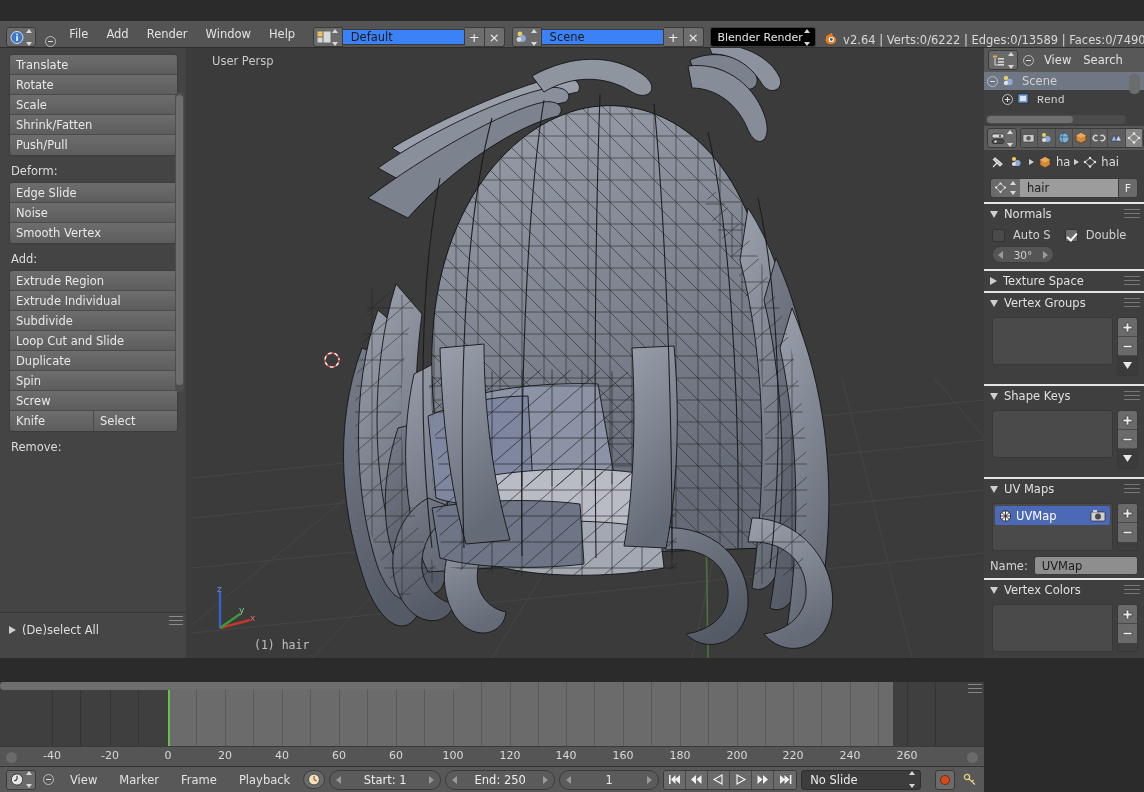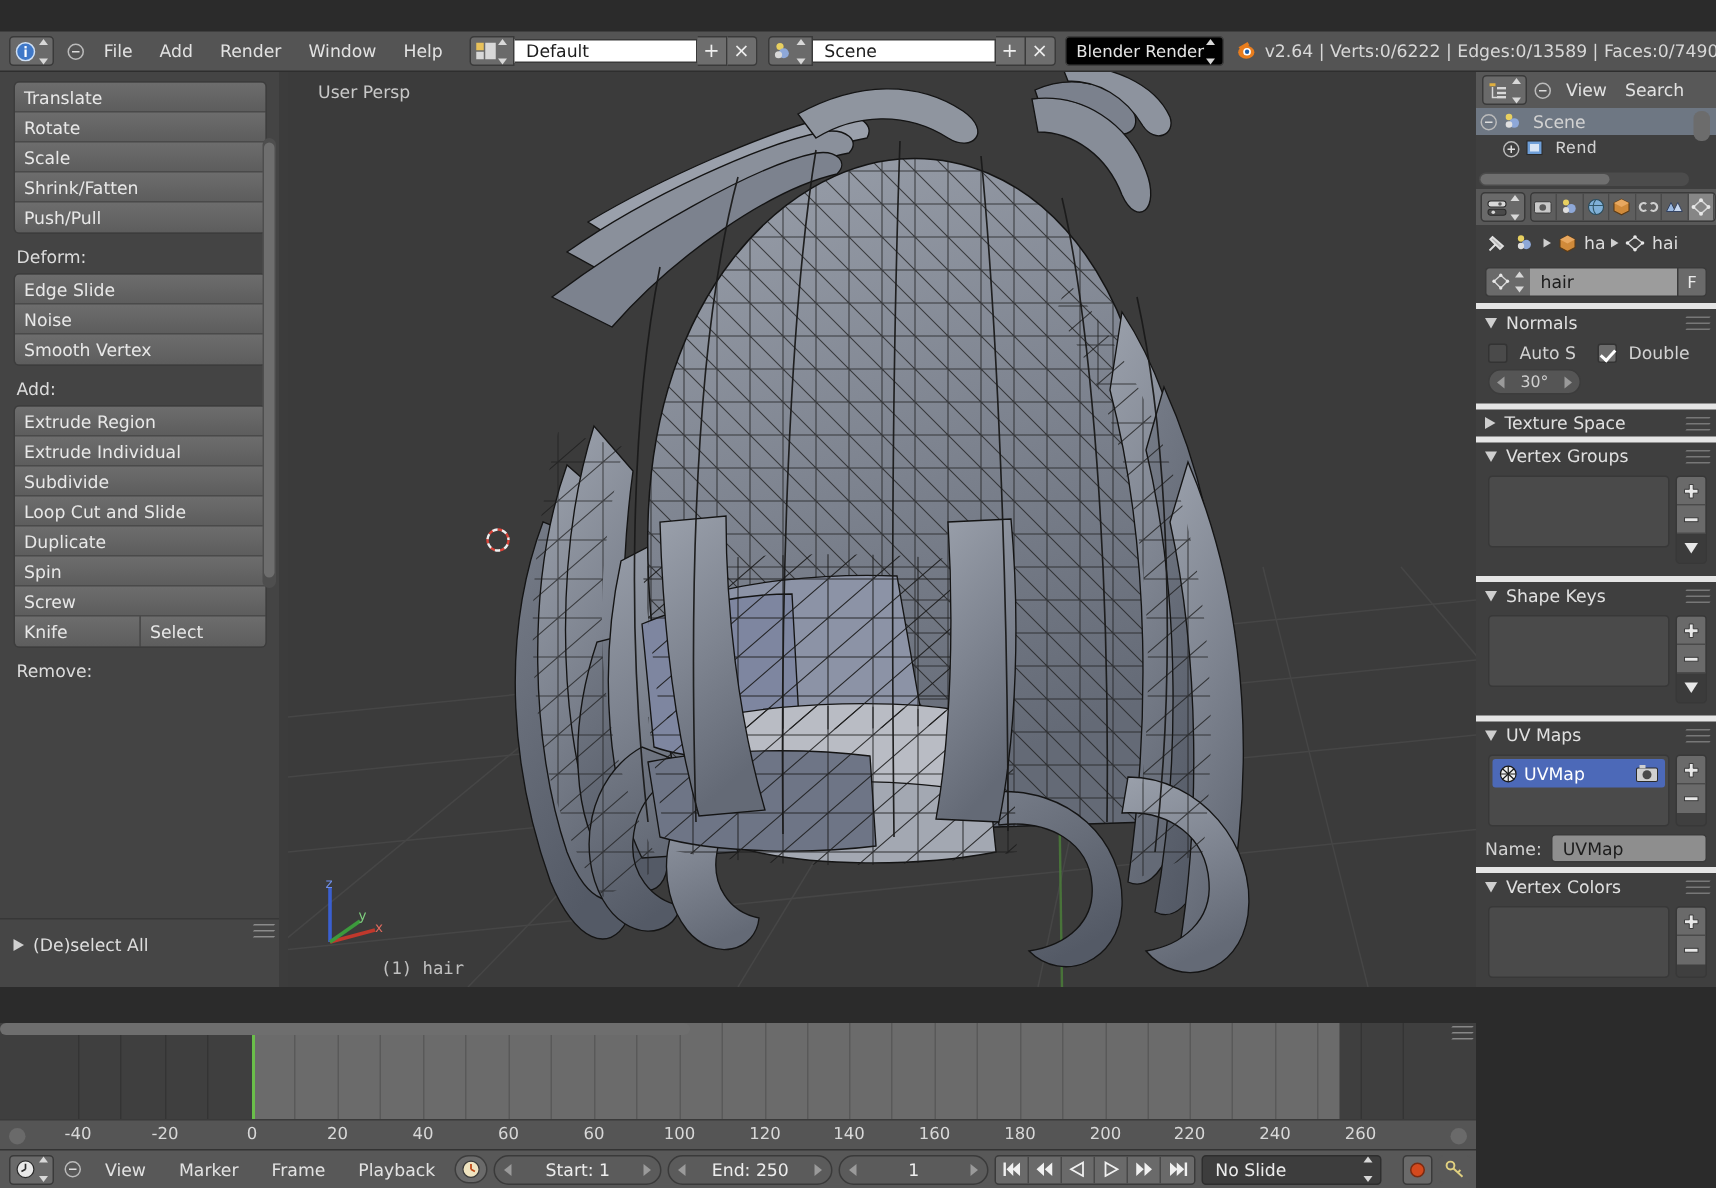--- a/index.html
+++ b/index.html
@@ -35,29 +35,29 @@
 
   
   #infoline{
     position:absolute; left:0; top:0; width:1144px; height:21px;
     background:#4b4b4b; color:#1d1d1d; font-size:11.5px;
     font-family:"DejaVu Sans Mono","Liberation Mono",monospace;
     padding-left:9px; line-height:22px; white-space:nowrap; overflow:hidden;
   }
   #topbar{
     position:absolute; left:0; top:21px; width:1144px; height:27px;
-    background:#545454; display:flex; align-items:center; padding-left:6px;
+    background:#545454; display:flex; align-items:flex-end; padding-left:6px;
     border-bottom:1px solid #2e2e2e;
   }
   .editor-sel{
     background:#6a6a6a;border:1px solid #3a3a3a;border-radius:3px;height:20px;
     display:flex;align-items:center;padding:0 2px 0 3px;
   }
   .scn-field{
-    background:#ffffff; color:#1c1c1c; height:16px; display:flex;align-items:center;
+    background:#3b82f6; color:#1c1c1c; height:16px; display:flex;align-items:center;
     padding:0 8px; font-size:11.5px; border:1px solid #3a3a3a; border-left:none;
   }
   .plusx{ width:20px;height:20px;background:#6e6e6e;border:1px solid #3a3a3a;border-left:none;
     display:flex;align-items:center;justify-content:center;color:#efefef;font-size:13px;}
   .stats{ color:#d8d8d8; font-size:11.5px; white-space:nowrap; overflow:hidden;}
 
   
   #view3d{ position:absolute; left:0; top:48px; width:984px; height:610px; background:#3c3c3c; overflow:hidden;}
   #vp-canvas{ position:absolute; left:192px; top:0; width:792px; height:610px; background:#3b3b3b; overflow:hidden;}
   #persp{ position:absolute; left:20px; top:6px; font-size:11.5px; color:#c8c8c8;}
@@ -116,21 +116,21 @@
   .ptab.act{ background:#868686;}
   .breadcrumb{ height:24px;display:flex;align-items:center;gap:4px;padding-left:6px;font-size:11.5px;color:#dcdcdc;}
   .pname-row{ display:flex; align-items:center; padding:4px 6px; gap:0;}
   .pname-ic{ background:#6a6a6a;border:1px solid #3a3a3a;border-right:none;border-radius:3px 0 0 3px;
      height:20px;width:30px;display:flex;align-items:center;justify-content:center;gap:2px;}
   .pname-fld{ flex:1;background:#9c9c9c;color:#1c1c1c;height:20px;display:flex;align-items:center;
      padding-left:7px;font-size:11.5px;border-top:1px solid #3a3a3a;border-bottom:1px solid #3a3a3a;}
   .pname-f{ width:20px;height:20px;background:#6a6a6a;border:1px solid #3a3a3a;border-radius:0 3px 3px 0;
      display:flex;align-items:center;justify-content:center;font-size:11px;color:#eaeaea;}
   .panel-hdr{ display:flex;align-items:center;gap:6px;height:22px;padding-left:6px;
-     font-size:11.5px;color:#e0e0e0;border-top:4px solid #e5e5e5; position:relative;}
+     font-size:11.5px;color:#e0e0e0;border-top:2px solid #e5e5e5; position:relative;}
   .grip{ position:absolute; right:4px; top:5px; width:16px;height:12px;opacity:.45;}
   .grip span{display:block;height:1px;background:#bbb;margin-bottom:3px;transform:skewX(-40deg);}
   .chk{ width:13px;height:13px;border:1px solid #333;border-radius:2px;background:#4a4a4a;flex:none;position:relative;}
   .chk.on{ background:#6c6c6c;}
   .chk.on:after{content:"";position:absolute;left:3px;top:1px;width:4px;height:8px;border:solid #fff;border-width:0 2px 2px 0;transform:rotate(42deg);}
   .numfld{ background:#555; border:1px solid #3c3c3c; border-radius:9px; height:17px;
      display:flex;align-items:center;justify-content:center;color:#cfcfcf;font-size:10.5px;position:relative;}
   .listbox{ background:#4a4a4a; border:1px solid #383838; border-radius:3px; }
   .sidebtns{ display:flex;flex-direction:column;gap:0;border:1px solid #383838;border-radius:3px;overflow:hidden;}
   .sb{ width:19px;height:19px;background:#6a6a6a;display:flex;align-items:center;justify-content:center;

